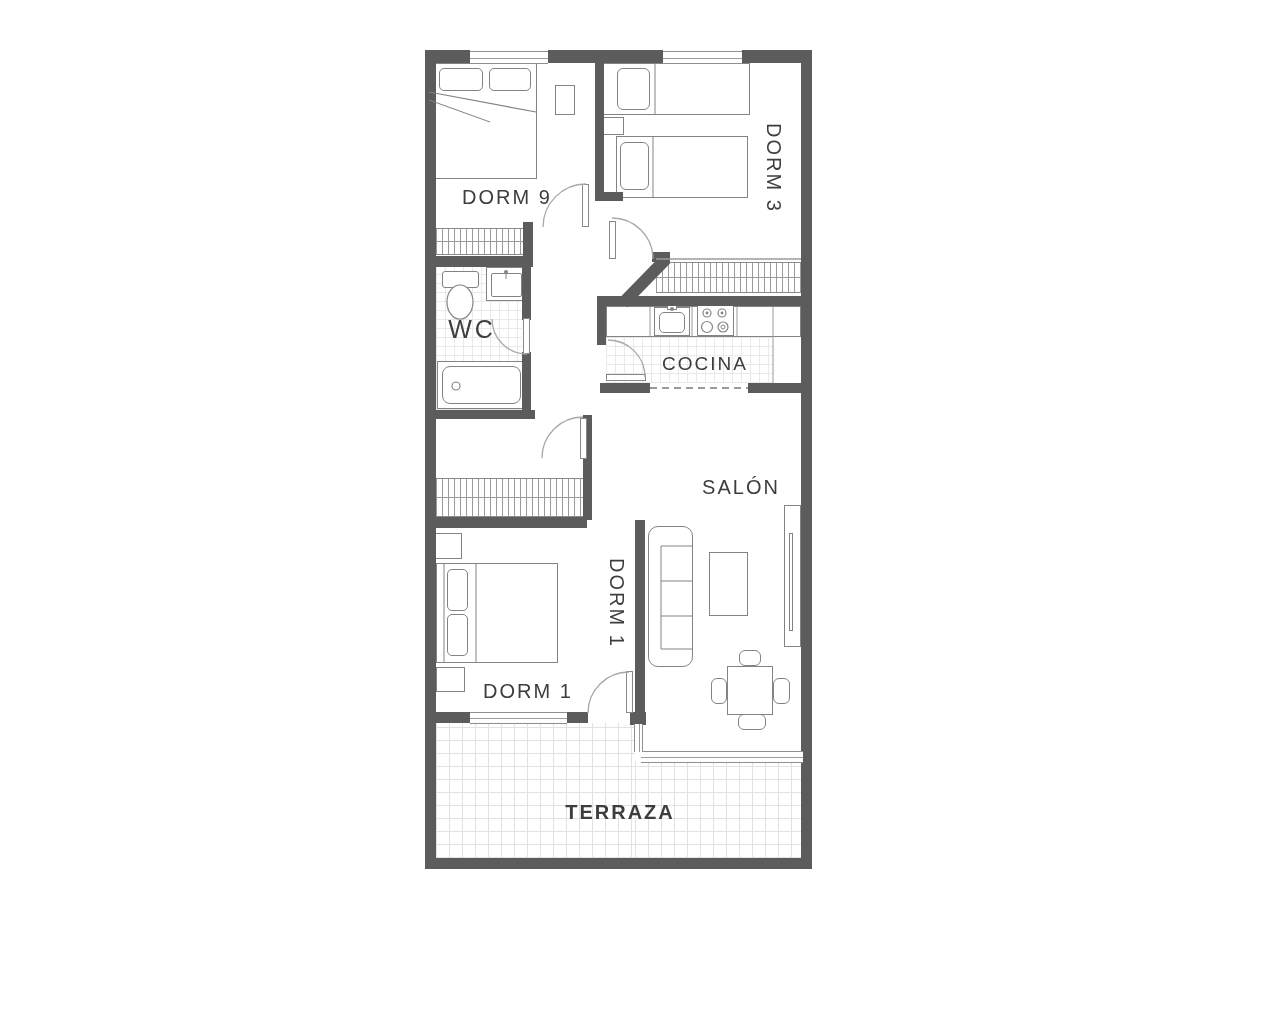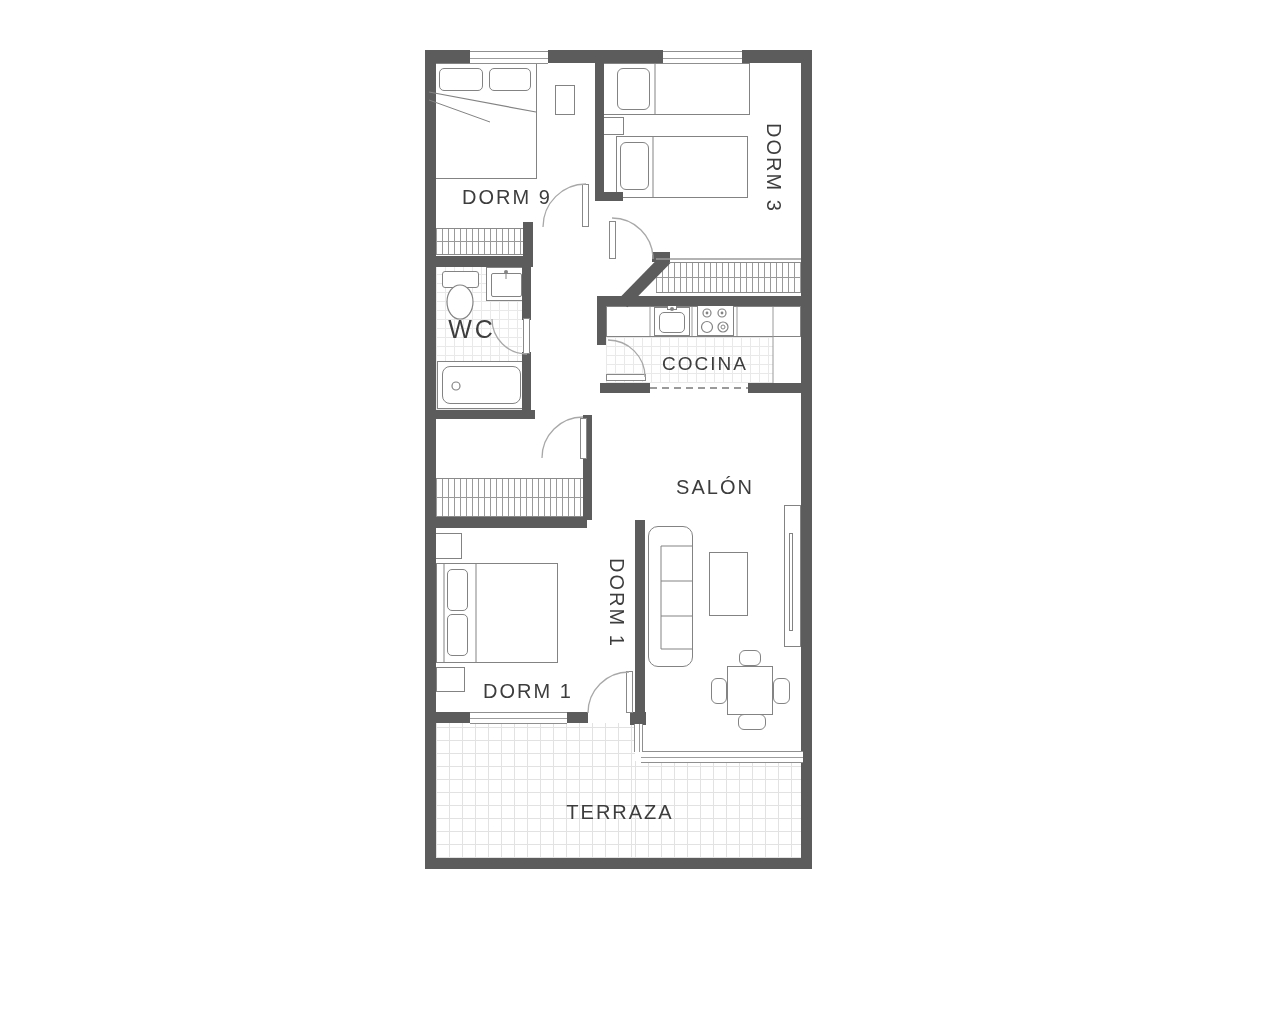--- a/index.html
+++ b/index.html
@@ -179,18 +179,18 @@
     <circle cx="506" cy="272" r="2" fill="#838383"></circle>
     <line x1="506" y1="274" x2="506" y2="279" stroke="#838383" stroke-width="1"></line>
 
     <circle cx="456" cy="386" r="4" fill="none" stroke="#838383" stroke-width="1.2"></circle>
   </svg>
 
   <div class="lbl" style="left:445px;top:185px;width:124px;">DORM 9</div>
   <div class="lbl vert" style="left:712px;top:156px;width:124px;">DORM 3</div>
   <div class="lbl lbl-big" style="left:432px;top:317px;width:80px;">WC</div>
   <div class="lbl lbl-sm" style="left:655px;top:352px;width:100px;">COCINA</div>
-  <div class="lbl" style="left:665px;top:475px;width:100px;">SALÓN</div>
+  <div class="lbl" style="left:691px;top:475px;width:100px;">SALÓN</div>
   <div class="lbl vert" style="left:555px;top:591px;width:124px;">DORM 1</div>
   <div class="lbl" style="left:466px;top:679px;width:124px;">DORM 1</div>
-  <div class="lbl" style="left:558px;top:800px;width:124px;">TERRAZA</div>
+  <div class="lbl" style="left:558px;top:800px;width:124px;font-weight:bold;">TERRAZA</div>
 
 </div>
 
 </body></html>

